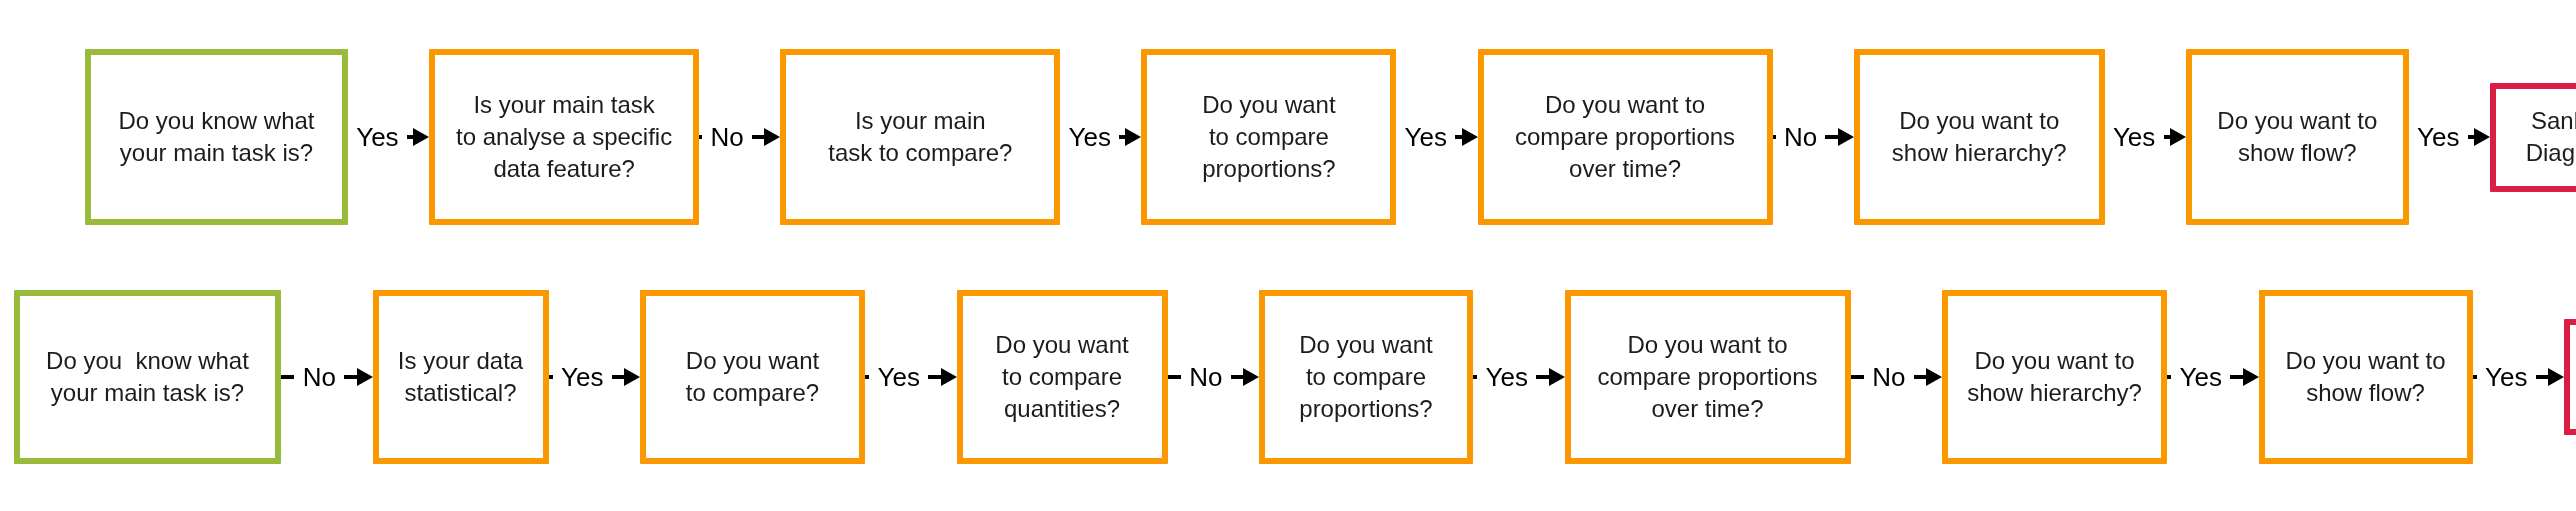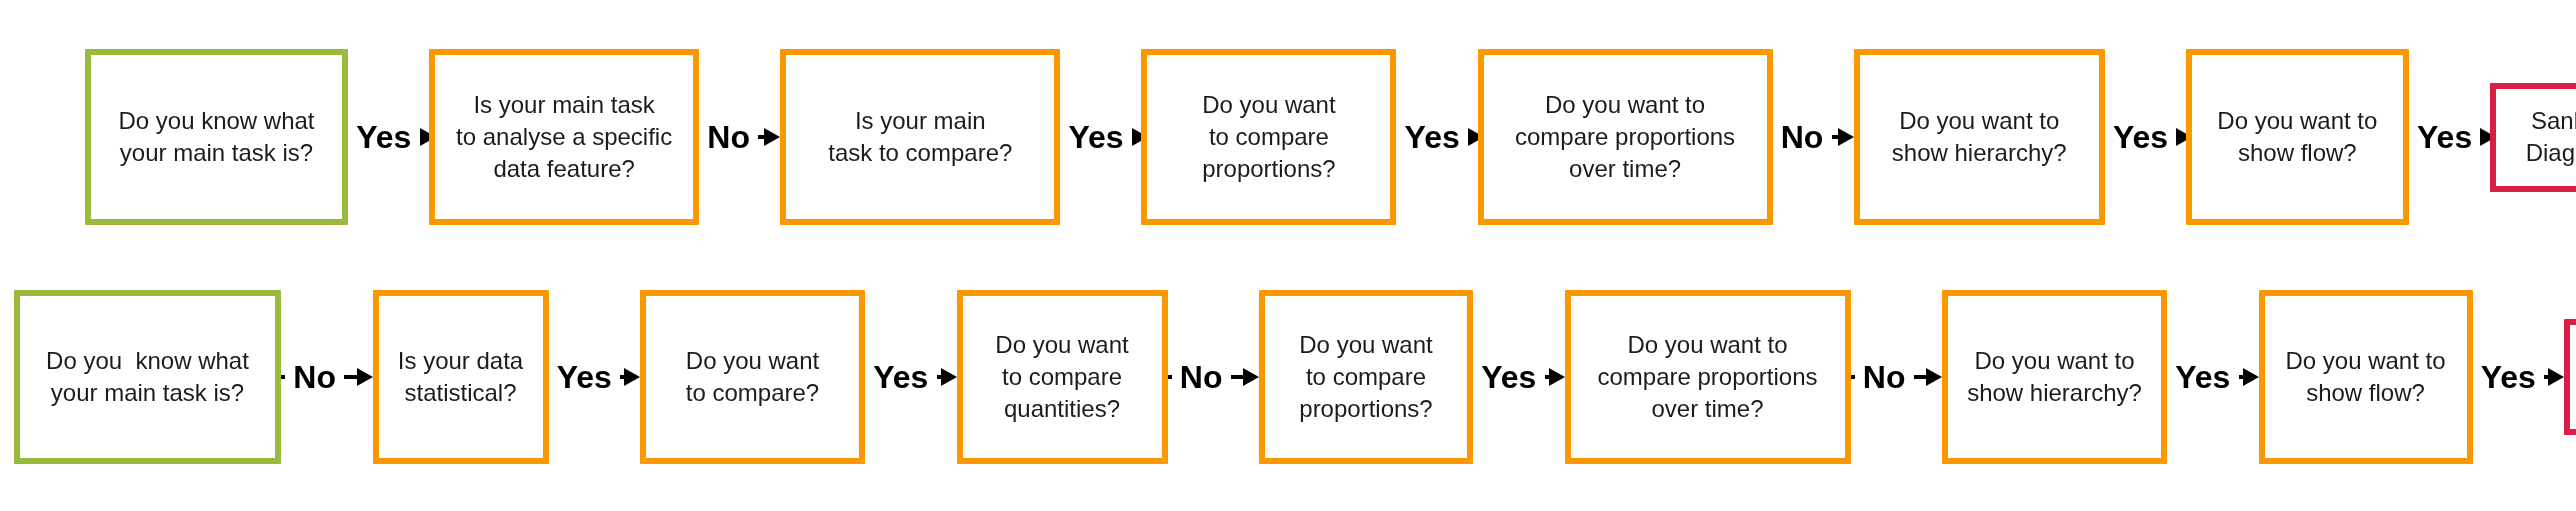--- a/index.html
+++ b/index.html
@@ -24,21 +24,21 @@
   .node.sankey.r1{height:109px}
   .node.sankey.r2{height:116px}
   .node-label{
     font-size:24px;line-height:1.32;text-align:center;white-space:pre-wrap;
     font-weight:400;color:var(--text);padding:0 7.2px;
   }
   .connector{flex:1 1 0;min-width:52px;display:flex;align-items:center}
   .cline{height:4.1px;background:var(--arrow)}
   .cline.pre{flex:1;margin-right:8.2px}
   .cline.post{width:12.4px;margin-left:8.2px}
-  .clabel{font-size:32px;font-weight:700;color:var(--arrow);line-height:1}
+  .clabel{font-size:26px;font-weight:400;color:var(--arrow);line-height:1}
   .arrowhead{
     width:0;height:0;flex:0 0 auto;
     border-top:9.3px solid transparent;border-bottom:9.3px solid transparent;
     border-left:16.5px solid var(--arrow);
   }
 </style>
 </head>
 <body>
 
 <div class="canvas">

